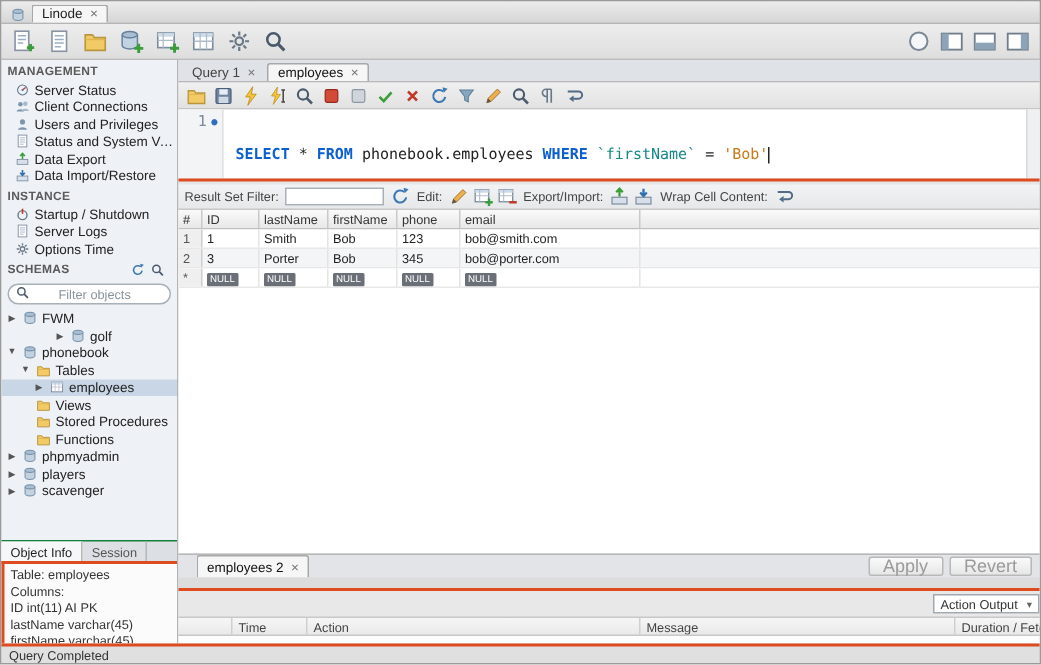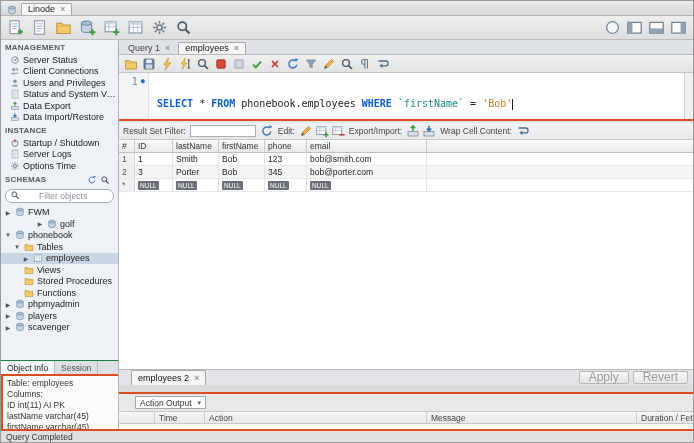--- a/index.html
+++ b/index.html
@@ -75,21 +75,21 @@
   .gc { border-right:1px solid #e4e4e4; padding:1px 3px; white-space:nowrap; overflow:hidden; }
   .gc.rownum { background:#efefef; color:#555; border-right:1px solid #cfcfcf; }
   .null-badge { display:inline-block; background:#6b7078; color:#fff; font-size:6.5px; padding:0 2px; border-radius:1px; line-height:9px; }
 
   .res-tabbar { height:16px; flex:none; background:#e2e4e7; border-top:1px solid #b8b8b8; display:flex; padding-left:12px; gap:1px; }
   .res-tabbar .btns { margin-left:auto; display:flex; gap:4px; align-items:center; padding:0 5px 1px 0; }
   .btn { font-size:12px; color:#9a9a9a; background:linear-gradient(#fafafa,#e6e6e6); border:1px solid #b8b8b8; border-radius:2px; padding:0 9px; height:13px; display:flex; align-items:center; }
 
   .midgap { height:7px; flex:none; background:#dcdcdc; }
   .out-wrap { flex:none; border-top:2px solid var(--accent); background:#e8e8e8; }
-  .out-bar { height:17px; display:flex; align-items:center; padding-left:16px; }
+  .out-bar { height:17px; display:flex; align-items:center; padding-left:4px;justify-content:flex-end; }
   .out-select { height:13px; background:#fff; border:1px solid #a0a8b0; font-size:8.5px; display:flex; align-items:center; gap:6px; padding:0 4px; color:#333; }
   .out-select .dd { font-size:7px; color:#666; }
   .out-header { display:flex; height:13px; background:linear-gradient(#f6f6f6,#e9e9e9); border-top:1px solid #c8c8c8; border-bottom:1px solid #c8c8c8; font-size:8.5px; color:#444; }
   .oh { border-right:1px solid #cfcfcf; padding:1px 4px; white-space:nowrap; overflow:hidden; }
   .oh.fill { flex:1; border-right:none; }
   .out-rows { height:5px; background:#fdfdfd; }
 
   .statusbar { height:13px; flex:none; background:#e0e0e0; border-top:2px solid var(--accent); display:flex; align-items:center; padding-left:5px; font-size:8.5px; color:#333; }
 </style>
 </head>

